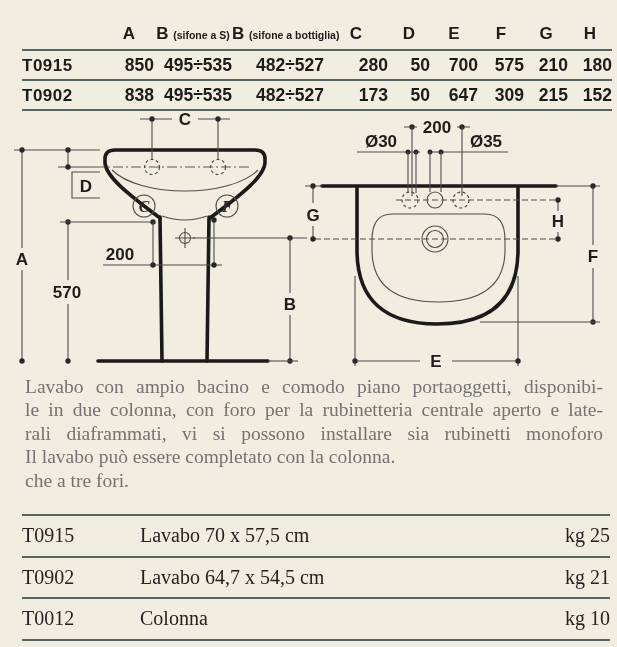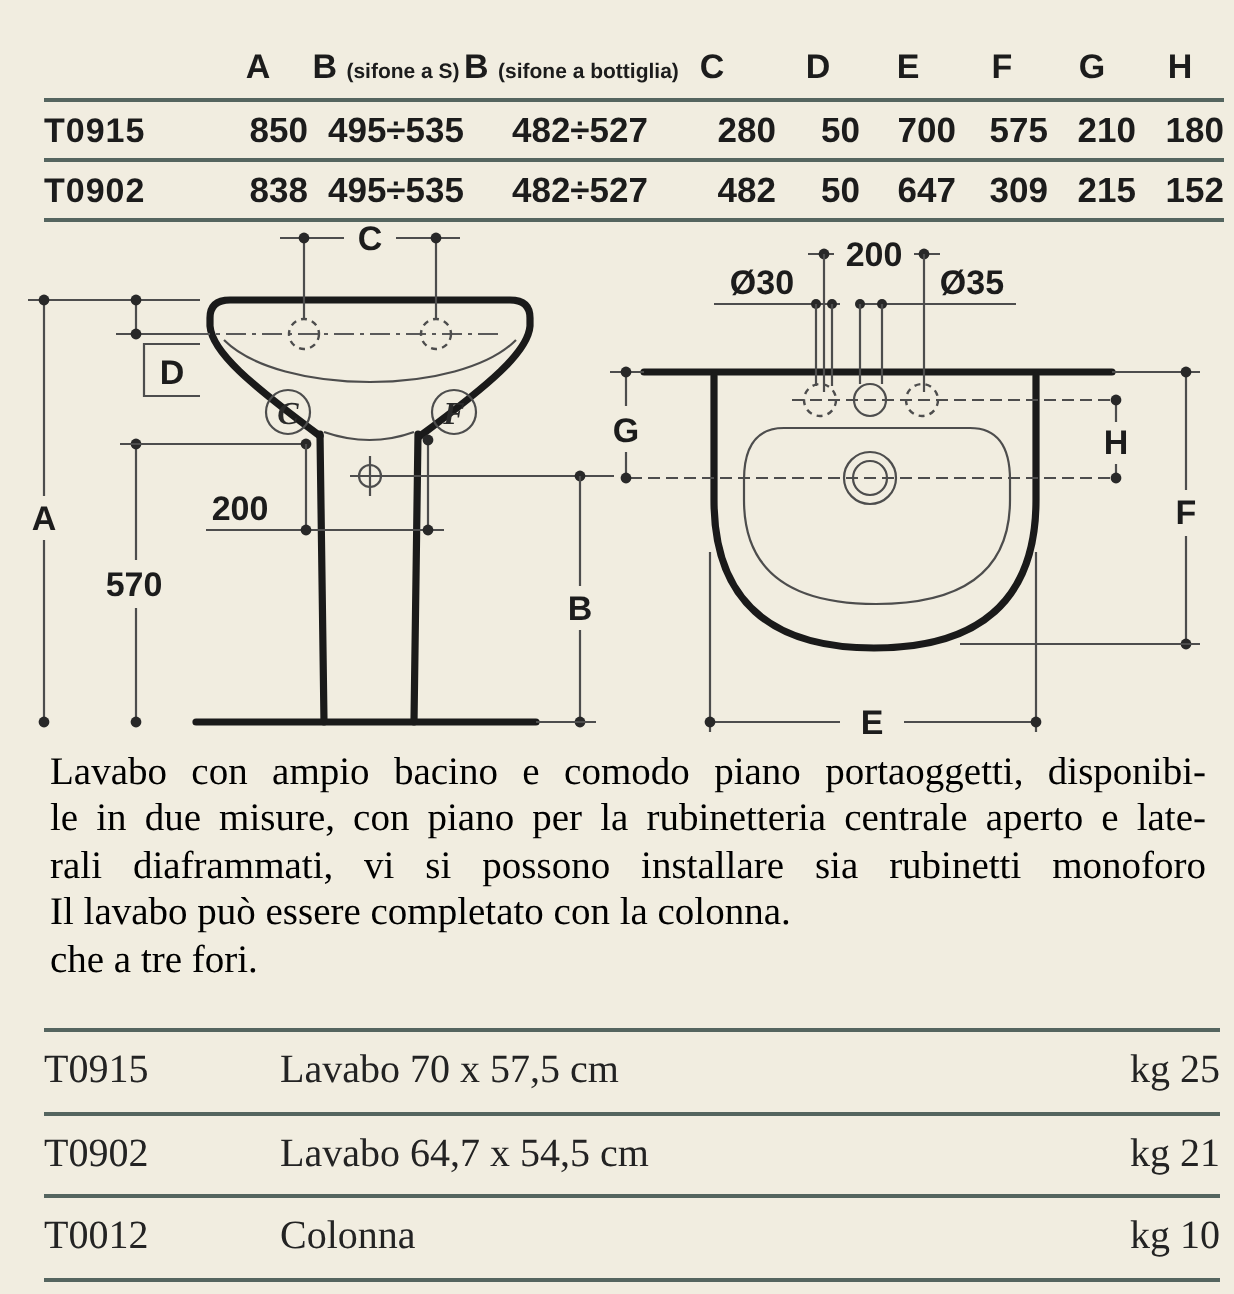--- a/index.html
+++ b/index.html
@@ -33,21 +33,21 @@
   .dash{stroke:#4d4d4d;stroke-width:1.1;fill:none;stroke-dasharray:6 3;}
   .dashdot{stroke:#5a5a5a;stroke-width:1.1;fill:none;stroke-dasharray:10 3 2 3;}
   .dashc{stroke:#4d4d4d;stroke-width:1.2;fill:none;stroke-dasharray:3 2.6;}
   .dot{fill:#282828;stroke:none;}
   .dlabel{font-family:"Liberation Sans",sans-serif;font-weight:bold;font-size:17px;fill:#1c1c1c;text-anchor:middle;}
   .clabel{font-family:"Liberation Serif",serif;font-style:italic;font-weight:bold;font-size:16px;fill:#2a2a2a;text-anchor:middle;}
   
   .desc{
     position:absolute;left:25px;top:375px;width:578px;
     font-family:"Liberation Serif",serif;
-    font-size:19.5px;line-height:23.4px;color:#000000;
+    font-size:19.5px;line-height:23.4px;color:#737373;
   }
   .desc .just{text-align:justify;text-align-last:justify;}
   
   .prod{
     position:absolute;left:22px;top:514px;width:588px;
     font-family:"Liberation Serif",serif;font-size:20px;color:#232323;
   }
   .prod .prow{
     display:grid;grid-template-columns:118px 1fr 90px;
     align-items:center;height:39.5px;
@@ -88,21 +88,21 @@
       <div class="val">575</div>
       <div class="val">210</div>
       <div class="val">180</div>
     </div>
 
     <div class="grid drow">
       <div class="code">T0902</div>
       <div class="val">838</div>
       <div class="val">495÷535</div>
       <div class="val">482÷527</div>
-      <div class="val">482</div>
+      <div class="val">173</div>
       <div class="val">50</div>
       <div class="val">647</div>
       <div class="val">309</div>
       <div class="val">215</div>
       <div class="val">152</div>
     </div>
   </div>
 
   <svg class="drawings" width="617" height="268" viewBox="0 0 617 268">
 
@@ -229,21 +229,21 @@
       <path class="thin" d="M355,168 L355,258 M518,168 L518,258"></path>
       <path class="thin" d="M355,253 L420,253 M452,253 L518,253"></path>
       <circle class="dot" cx="355" cy="253" r="2.7"></circle>
       <circle class="dot" cx="518" cy="253" r="2.7"></circle>
       <text class="dlabel" x="436" y="259">E</text>
     </g>
   </svg>
 
   <div class="desc">
     <div class="just">Lavabo con ampio bacino e comodo piano portaoggetti, disponibi-</div>
-    <div class="just">le in due misure, con piano per la rubinetteria centrale aperto e late-</div>
+    <div class="just">le in due colonna, con foro per la rubinetteria centrale aperto e late-</div>
     <div class="just">rali diaframmati, vi si possono installare sia rubinetti monoforo</div>
     <div>Il lavabo può essere completato con la colonna.</div>
     <div>che a tre fori.</div>
   </div>
 
   <div class="prod">
     <div class="prow">
       <div class="pcode">T0915</div>
       <div class="pname">Lavabo 70 x 57,5 cm</div>
       <div class="pweight">kg 25</div>

